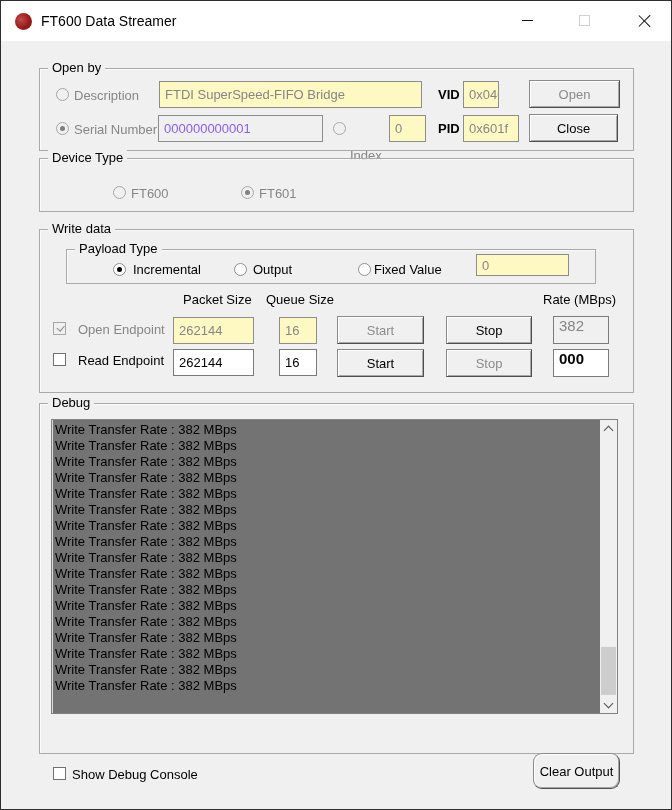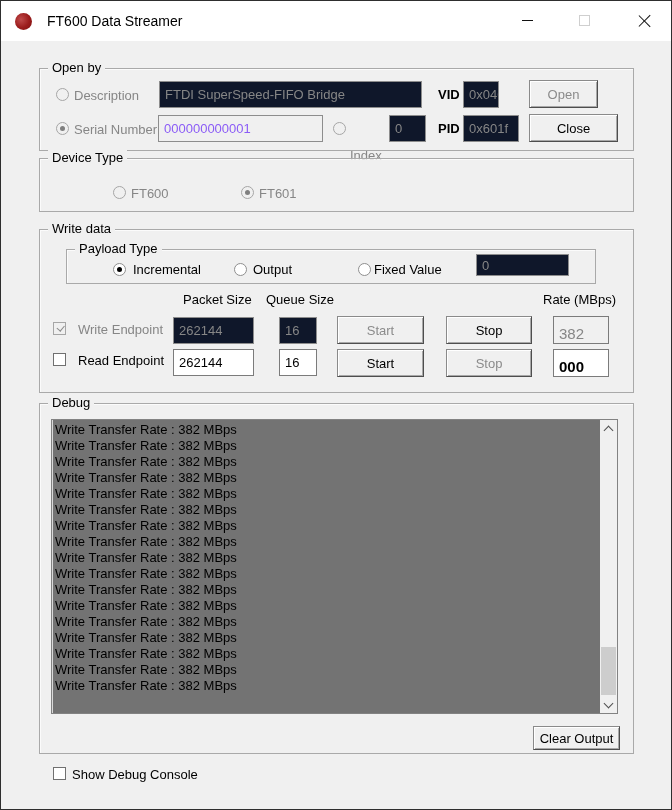--- a/index.html
+++ b/index.html
@@ -5,40 +5,40 @@
   * { box-sizing: border-box; margin: 0; padding: 0; }
   html,body { background:#fff; }
   body { font-family: "Liberation Sans", sans-serif; font-size:13px; color:#000; }
   #window { position:absolute; left:0; top:0; width:672px; height:810px;
             background:#f0f0f0; border:1px solid #2e2e2e; overflow:hidden; }
 
   
   #titlebar { position:absolute; left:0; top:0; width:670px; height:40px; background:#ffffff; }
   #app-icon { position:absolute; left:14px; top:12px; width:17px; height:17px; border-radius:50%;
               background: radial-gradient(circle at 35% 38%, #bf4a4a 0%, #9a1b1b 55%, #7e1111 100%); }
-  #title-text { position:absolute; left:46px; top:0; height:40px; line-height:40px; font-size:14px; }
+  #title-text { position:absolute; left:40px; top:0; height:40px; line-height:40px; font-size:14px; }
   .capbtn { position:absolute; top:0; width:46px; height:39px; display:flex; align-items:center; justify-content:center; }
   .min-glyph { width:11px; height:1.5px; background:#111; }
   .max-glyph { width:11px; height:11px; border:1px solid #cfcfcf; }
   .close-glyph { position:relative; width:13px; height:13px; }
   .close-glyph::before,.close-glyph::after { content:""; position:absolute; left:6px; top:-1px; width:1.4px; height:16px; background:#111; }
   .close-glyph::before { transform:rotate(45deg); }
   .close-glyph::after  { transform:rotate(-45deg); }
 
   
   .group { position:absolute; border:1px solid #a9a9a9; box-shadow: inset 1px 1px 0 rgba(255,255,255,.75); }
   .legend { position:absolute; top:-9px; left:8px; background:#f0f0f0; padding:0 4px; white-space:nowrap; }
 
   .label { position:absolute; white-space:nowrap; }
   .gray { color:#868686; }
   .bold { font-weight:700; }
 
   .field { position:absolute; background:#fff; border:1px solid #7b7b7b; padding:5px 3px 0 5px;
            white-space:nowrap; overflow:hidden; }
-  .field.disabled { background:#0f172a; color:#868686; border-color:#8d8d8d; }
+  .field.disabled { background:#fef9c3; color:#868686; border-color:#8d8d8d; }
   .field.graybg-black { background:#f0f0f0; color:#8b5cf6; }
 
   .btn { position:absolute; background:#f0f0f0; border:1px solid #8a8a8a;
          border-right-color:#4e4e4e; border-bottom-color:#4e4e4e;
          box-shadow: inset 1px 1px 0 #ffffff, inset -1px -1px 0 #a8a8a8;
          display:flex; align-items:center; justify-content:center; }
   .btn.disabled { color:#8b8b8b; }
 
   .radio { position:absolute; width:13px; height:13px; border-radius:50%; background:#fff; border:1px solid #8f8f8f; }
   .radio.disabled { background:#f0f0f0; border-color:#a6a6a6; }
@@ -54,21 +54,21 @@
   #listbox { position:absolute; left:50px; top:418px; width:567px; height:295px; background:#737373;
              border:1px solid #828282; box-shadow: inset 1px 0 0 #d9d9d9; overflow:hidden; }
   #log-lines { position:absolute; left:3px; top:2px; line-height:16px; white-space:pre; }
   #scrollbar { position:absolute; right:0; top:0; width:17px; height:293px; background:#f0f0f0; }
   .sb-arrow { position:absolute; left:0; width:17px; height:17px; display:flex; align-items:center; justify-content:center; }
   .chev { width:7px; height:7px; border-right:1.5px solid #505050; border-bottom:1.5px solid #505050; }
   .chev.up { transform:rotate(-135deg); margin-top:3px; }
   .chev.down { transform:rotate(45deg); margin-bottom:3px; }
   #sb-thumb { position:absolute; left:1px; top:227px; width:15px; height:48px; background:#cdcdcd; }
 
-  .rate-val { font-size:15px; padding-top:8px; }
+  .rate-val { font-size:15px; padding-top:0; }
 </style>
 </head>
 <body>
 
 <div id="window">
 
   <div id="titlebar">
     <div id="app-icon"></div>
     <div id="title-text">FT600 Data Streamer</div>
     <div class="capbtn" style="left:503px;">
@@ -83,21 +83,21 @@
   </div>
 
   <div class="group" style="left:38px; top:67px; width:595px; height:83px;">
     <span class="legend">Open by</span>
   </div>
   <span class="radio disabled" style="left:55px; top:87px;"></span>
   <span class="label gray" style="left:73px; top:87px;">Description</span>
   <div class="field disabled" style="left:158px; top:80px; width:263px; height:27px;">FTDI SuperSpeed-FIFO Bridge</div>
   <span class="label bold" style="left:437px; top:86px;">VID</span>
   <div class="field disabled" style="left:462px; top:80px; width:36px; height:27px;">0x0403</div>
-  <div class="btn disabled" style="left:528px; top:79px; width:69px; height:28px;">Open</div>
+  <div class="btn disabled" style="left:528px; top:79px; width:91px; height:28px;">Open</div>
 
   <span class="radio disabled checked" style="left:55px; top:121px;"></span>
   <span class="label gray" style="left:73px; top:121px; width:83px; overflow:hidden;">Serial Number</span>
   <div class="field disabled graybg-black" style="left:157px; top:114px; width:165px; height:27px;">000000000001</div>
   <span class="radio disabled" style="left:332px; top:121px;"></span>
   <span class="label gray" style="left:349px; top:121px;margin-top:26px;">Index</span>
   <div class="field disabled" style="left:388px; top:114px; width:37px; height:27px;">0</div>
   <span class="label bold" style="left:437px; top:120px;">PID</span>
   <div class="field disabled" style="left:462px; top:114px; width:56px; height:27px;">0x601f</div>
   <div class="btn" style="left:528px; top:113px; width:89px; height:28px;">Close</div>
@@ -123,21 +123,21 @@
   <span class="label" style="left:252px; top:261px;">Output</span>
   <span class="radio" style="left:357px; top:262px;"></span>
   <span class="label" style="left:373px; top:261px;">Fixed Value</span>
   <div class="field disabled" style="left:475px; top:253px; width:93px; height:22px; padding-top:3px;">0</div>
 
   <span class="label" style="left:182px; top:291px;">Packet Size</span>
   <span class="label" style="left:265px; top:291px;">Queue Size</span>
   <span class="label" style="left:542px; top:291px;">Rate (MBps)</span>
 
   <span class="check disabled checked" style="left:52px; top:321px;"></span>
-  <span class="label gray" style="left:77px; top:321px;">Write Endpoint</span>
+  <span class="label gray" style="left:77px; top:321px;">Open Endpoint</span>
   <div class="field disabled" style="left:172px; top:316px; width:81px; height:27px;">262144</div>
   <div class="field disabled" style="left:278px; top:316px; width:38px; height:27px;">16</div>
   <div class="btn disabled" style="left:336px; top:315px; width:87px; height:28px;">Start</div>
   <div class="btn" style="left:445px; top:315px; width:86px; height:28px;">Stop</div>
   <div class="field rate-val" style="left:552px; top:315px; width:56px; height:28px; background:#f0f0f0; color:#868686;">382</div>
 
   <span class="check" style="left:52px; top:352px;"></span>
   <span class="label" style="left:77px; top:352px;">Read Endpoint</span>
   <div class="field" style="left:172px; top:348px; width:81px; height:27px;">262144</div>
   <div class="field" style="left:278px; top:348px; width:38px; height:27px;">16</div>
@@ -153,18 +153,18 @@
     <div id="scrollbar">
       <div class="sb-arrow" style="top:0;">
           <div class="chev up"></div>
         </div>
       <div id="sb-thumb"></div>
       <div class="sb-arrow" style="bottom:0;">
           <div class="chev down"></div>
         </div>
     </div>
   </div>
-  <div class="btn" style="left:532px; top:725px; width:87px; height:24px;">Clear Output</div>
+  <div class="btn" style="left:532px; top:752px; width:87px; height:36px;border-radius:9px;">Clear Output</div>
 
   <span class="check" style="left:52px; top:766px;"></span>
   <span class="label" style="left:71px; top:766px;">Show Debug Console</span>
 
 </div>
 
 </body></html>

